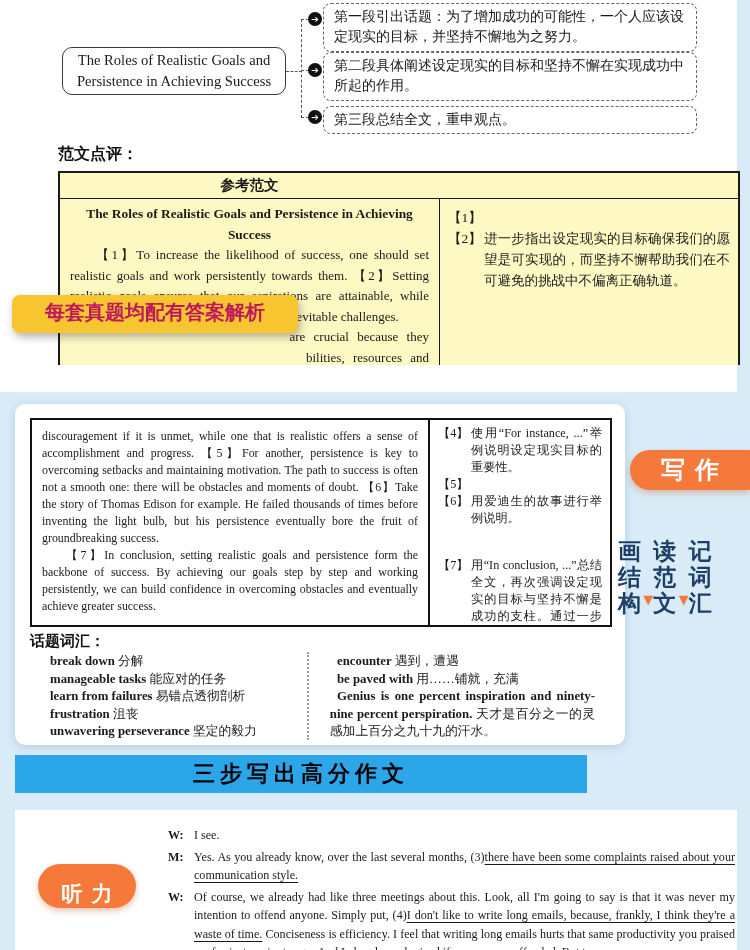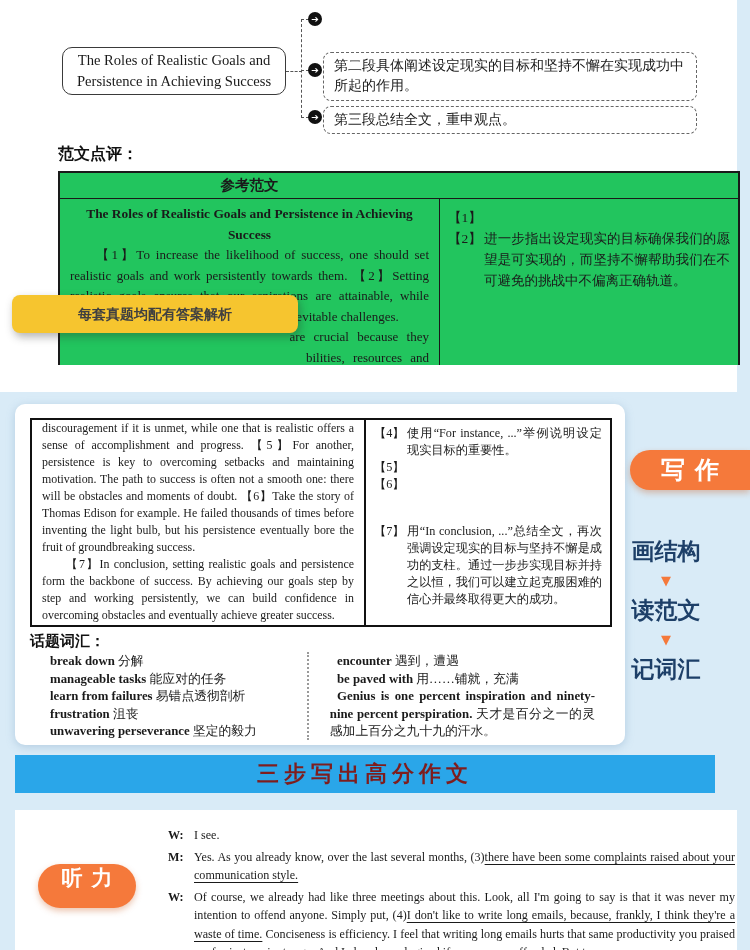--- a/index.html
+++ b/index.html
@@ -30,21 +30,21 @@
     font-size:9px; line-height:14px; font-family:"DejaVu Sans", sans-serif;
   }
   .mm-branch {
     left:323px; width:374px;
     border:1.6px dashed #666; border-radius:8px;
     font-size:14px; line-height:1.45; padding:3px 10px; background:#fff;
   }
 
   
   .review-label { left:58px; top:144px; font-family:"Liberation Sans", sans-serif; font-weight:bold; font-size:16px; color:#111; }
-  .rtable { left:58px; top:171px; width:682px; height:194px; border:2px solid #1a1a1a; border-bottom:none; background:#22c55e; display:flex; flex-direction:column; }
+  .rtable { left:58px; top:171px; width:682px; height:194px; border:2px solid #1a1a1a; border-bottom:none; background:#fef9c3; display:flex; flex-direction:column; }
   .rtable-head { display:flex; border-bottom:1.8px solid #1a1a1a; height:26px; flex:none; }
   .rtable-head > div { display:flex; align-items:center; justify-content:center; font-family:"Liberation Sans", sans-serif; font-weight:bold; font-size:14.5px; }
   .rtable-body { display:flex; flex:1; overflow:hidden; }
   .rcol-l { width:379px; flex:none; }
   .rcol-r { flex:1; border-left:1.8px solid #1a1a1a; }
   .essay-cell { padding:5px 10px 0 10px; overflow:hidden; height:100%; }
   .essay-title { font-weight:bold; font-size:13.4px; text-align:center; line-height:20.5px; }
   .essay-p { font-size:13px; line-height:20.5px; text-align:justify; text-indent:2em; }
   .frag { font-size:13px; line-height:20.5px; text-align:right; word-spacing:5px; }
   .comments-cell { padding:8px 8px 0 8px; overflow:hidden; height:100%; }
@@ -52,26 +52,26 @@
   .comment .num { flex:none; width:36px; }
   .comment .txt { flex:1; text-align:justify; }
 
   
   .badge {
     left:12px; top:295px; width:286px; z-index:6;
     background:#f6c52f; border-radius:8px; padding:6px 8px;
     box-shadow:2px 4px 8px rgba(40,40,40,.35);
     text-align:center;
   }
-  .badge div { font-family:Liberation Sans, sans-serif; font-weight:bold; font-size:14px; line-height:26px; color:#404040; white-space:nowrap; }
+  .badge div { font-family:Liberation Mono, monospace; font-weight:bold; font-size:20px; line-height:26px; color:#be185d; white-space:nowrap; }
 
   
   .card { left:15px; top:404px; width:610px; height:341px; background:#fff; border-radius:10px; box-shadow:0 2px 8px rgba(110,150,185,.35); }
   .ctable { position:absolute; left:15px; top:14px; width:582px; height:209px; border:2px solid #111; display:flex; }
-  .ccol-l { width:332px; flex:none; padding:0 10px; overflow:hidden; }
+  .ccol-l { width:396px; flex:none; padding:8px 10px; overflow:hidden; }
   .ccol-r { flex:1; border-left:2px solid #111; padding:5px 8px; overflow:hidden; }
   .cpara { font-size:11.9px; line-height:17px; text-align:justify; }
   .cpara.indent { text-indent:2em; }
   .ann { display:flex; font-size:12.2px; line-height:17px; }
   .ann .num { flex:none; width:33px; }
   .ann .txt { flex:1; text-align:justify; }
   .ann.gap { margin-top:30px; }
 
   .vocab-label { position:absolute; left:15px; top:228px; font-family:"Liberation Sans", sans-serif; font-weight:bold; font-size:15px; color:#111; }
   .vocab-col { position:absolute; top:249px; }
@@ -84,40 +84,40 @@
 
   
   .tab-writing {
     left:630px; top:450px; width:120px; height:40px;
     background:#f5793b; border-radius:22px 0 0 22px;
     color:#fff; font-family:"Liberation Sans", sans-serif; font-weight:bold;
     font-size:24px; letter-spacing:10px; text-indent:10px;
     display:flex; align-items:center; justify-content:center;
     box-shadow:0 3px 6px rgba(200,90,30,.35);
   }
-  .steps { left:618px; top:538px; width:96px; display:flex; flex-direction:column; align-items:center; }
+  .steps { left:618px; top:538px; width:96px; display:flex; flex-direction:row; align-items:flex-end; }
   .step { font-family:"Liberation Sans", sans-serif; font-weight:bold; font-size:23px; color:#1d3f68; line-height:26px; }
   .step-arrow { color:#f5793b; font-size:13px; line-height:13px; margin:10px 0; font-family:"DejaVu Sans", sans-serif; }
 
   
   .banner {
-    left:15px; top:755px; width:700px; height:38px; background:#2aa6e9;
-    color:#7f1d1d; font-family:Liberation Sans, sans-serif; font-weight:bold;
+    left:15px; top:755px; width:572px; height:38px; background:#2aa6e9;
+    color:#000000; font-family:Liberation Sans, sans-serif; font-weight:bold;
     font-size:22px; letter-spacing:5px;
     display:flex; align-items:center; justify-content:center;
   }
 
   
   .sheet-bottom { left:15px; top:810px; width:722px; height:140px; background:#ffffff; }
   .tab-listening {
     left:38px; top:864px; width:98px; height:44px;
     background:#f5793b; border-radius:22px;
     color:#fff; font-family:Liberation Serif, serif; font-weight:bold;
     font-size:21px; letter-spacing:9px; text-indent:9px;
-    display:flex; align-items:flex-start; justify-content:center; z-index:3;
+    display:flex; align-items:flex-end; justify-content:center; z-index:3;
     box-shadow:0 3px 6px rgba(200,90,30,.35);
   }
   .transcript { left:168px; top:826px; width:567px; }
   .t-line { position:relative; padding-left:26px; font-size:12.1px; line-height:18.5px; text-align:justify; margin-bottom:3px; }
   .t-line .speaker { position:absolute; left:0; top:0; font-weight:bold; }
   .t-line .u { text-decoration:underline; text-underline-offset:3px; }
 </style>
 </head>
 <body>
 
@@ -136,20 +136,23 @@
   <div class="abs mm-arrow" style="left:308px; top:12px;">
       <span>➔</span>
     </div>
   <div class="abs mm-arrow" style="left:308px; top:63px;">
       <span>➔</span>
     </div>
   <div class="abs mm-arrow" style="left:308px; top:110px;">
       <span>➔</span>
     </div>
 
+  <div class="abs mm-branch" style="top:3px;">
+    <span>第一段引出话题：为了增加成功的可能性，一个人应该设定现实的目标，并坚持不懈地为之努力。</span>
+  </div>
   <div class="abs mm-branch" style="top:52px;">
     <span>第二段具体阐述设定现实的目标和坚持不懈在实现成功中所起的作用。</span>
   </div>
   <div class="abs mm-branch" style="top:106px;font-family:Liberation Serif, serif;">
     <span>第三段总结全文，重申观点。</span>
   </div>
 
   <div class="abs review-label">范文点评：</div>
 
   <div class="abs rtable">
@@ -191,20 +194,21 @@
     <div class="ccol-r">
       <div class="ann">
         <span class="num">【4】</span>
         <span class="txt">使用“For instance, ...”举例说明设定现实目标的重要性。</span>
       </div>
       <div class="ann">
         <span class="num">【5】</span>
       </div>
       <div class="ann">
         <span class="num">【6】</span>
+        <span class="txt">用爱迪生的故事进行举例说明。</span>
       </div>
       <div class="ann gap">
         <span class="num">【7】</span>
         <span class="txt">用“In conclusion, ...”总结全文，再次强调设定现实的目标与坚持不懈是成功的支柱。通过一步步实现目标并持之以恒，我们可以建立起克服困难的信心并最终取得更大的成功。</span>
       </div>
     </div>
   </div>
 
   <div class="vocab-label">话题词汇：</div>
 

